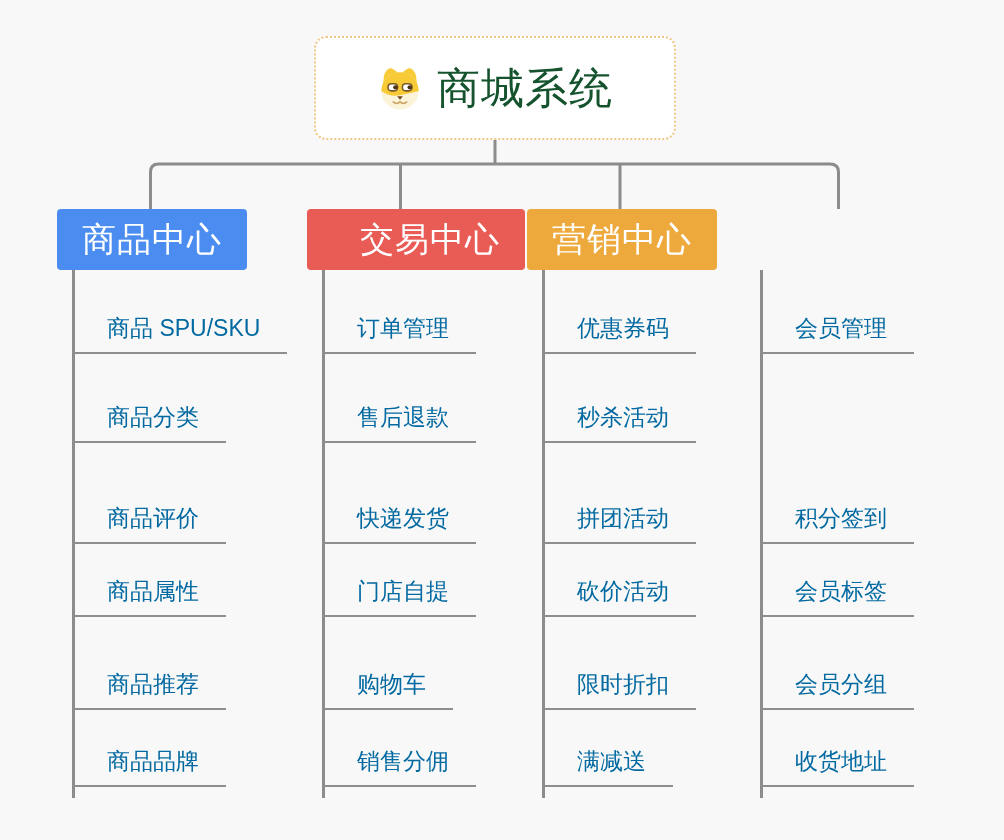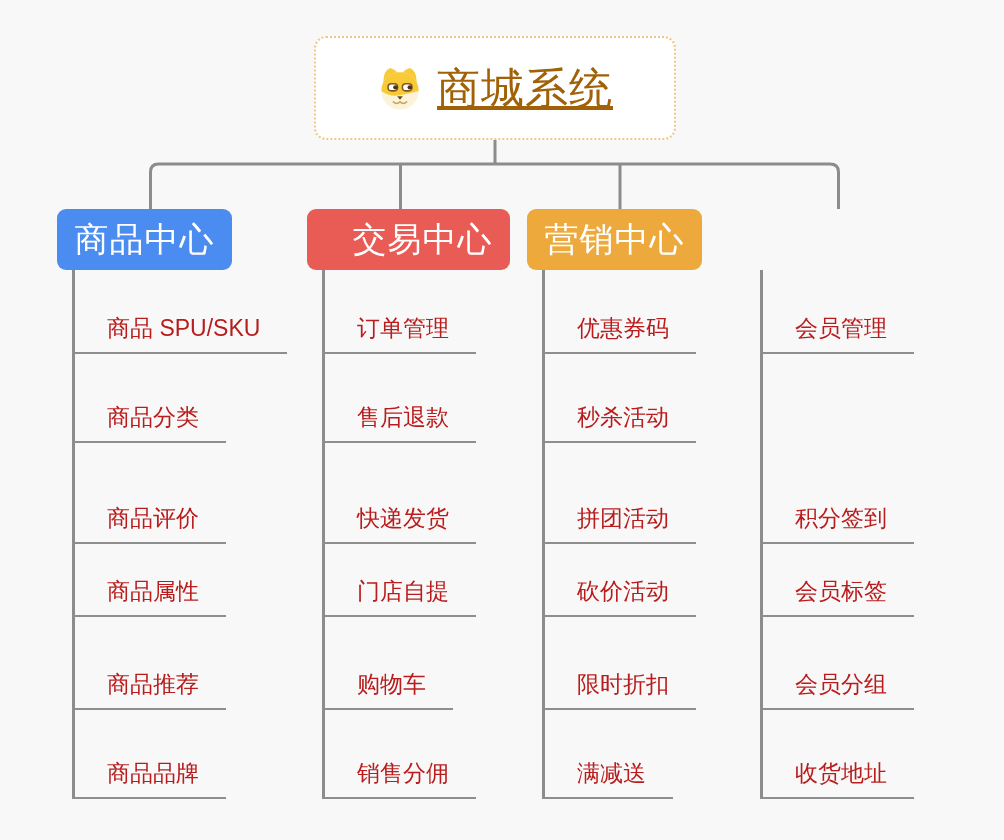--- a/index.html
+++ b/index.html
@@ -31,54 +31,54 @@
   }
   .root-title{
     font-size:43px;
     letter-spacing:1px;
     line-height:1;
     white-space:nowrap;
   }
   .dog-icon{flex:0 0 auto;display:block;}
   
   .branch{
-    position:absolute;top:209px;width:175px;height:61px;
-    border-radius:9px;
+    position:absolute;top:209px;width:190px;height:61px;
+    border-radius:4px;
     display:flex;align-items:center;justify-content:center;
     color:#FFFFFF;
     font-size:34px;
     letter-spacing:1px;
     white-space:nowrap;
     cursor:default;
   }
   .b1{left:57px;}
   .b2{left:307px;}
   .b3{left:527px;}
   .b4{left:745px;}
   
   .subtopic{
     position:absolute;
     white-space:nowrap;
     font-size:23px;
-    color:#b91c1c;
+    color:#0369a1;
     padding:0 27px 9px 35px;
     border-bottom:2px solid #8E8E8E;
     line-height:1.25;
     cursor:default;
   }
   .c1{left:72px;}
   .c2{left:322px;}
   .c3{left:542px;}
   .c4{left:760px;}
   .r1{bottom:486px;}
   .r2{bottom:397px;}
   .r3{bottom:296px;}
   .r4{bottom:223px;}
   .r5{bottom:130px;}
-  .r6{bottom:41px;}
+  .r6{bottom:53px;}
 </style>
 </head>
 <body>
 
 <div class="canvas">
 
   <svg class="connectors" width="1004" height="840" viewBox="0 0 1004 840">
     <g stroke="#8C8C8C" stroke-width="3" fill="none">
 
       <path d="M495 140 V164"></path>
@@ -101,21 +101,21 @@
       <path d="M41.5,19 Q41.5,5 34,3 Q28,5 25,10 L32,17 Z" fill="#F7CA36"></path>
       <circle cx="24" cy="27" r="19.5" fill="#FCF3DB"></circle>
       <path d="M4.5,27 A19.5,19.5 0 0 1 43.5,27 Q34,29.5 24,31.5 Q13,33.5 4.5,27 Z" fill="#F7CA36"></path>
       <rect x="11.5" y="19.5" width="10" height="7.5" rx="3.5" fill="#FFFFFF" stroke="#7A5A26" stroke-width="1.6"></rect>
       <rect x="26.5" y="19.5" width="10" height="7.5" rx="3.5" fill="#FFFFFF" stroke="#7A5A26" stroke-width="1.6"></rect>
       <circle cx="19.2" cy="23.3" r="2.3" fill="#4C3318"></circle>
       <circle cx="34.2" cy="23.3" r="2.3" fill="#4C3318"></circle>
       <path d="M21,32.5 h6 l-3,3.8 z" fill="#6B4B20"></path>
       <path d="M17,38.5 q3.5,3.2 7,0 q3.5,3.2 7,0" fill="none" stroke="#C9A25C" stroke-width="1.6" stroke-linecap="round"></path>
     </svg>
-    <span class="root-title" style="color: #a16207; text-decoration: underline;">商城系统</span>
+    <span class="root-title" style="color: #14532d;">商城系统</span>
   </div>
 
   <div class="branch b1" style="background: rgb(74, 140, 239);">
     <span>商品中心</span>
   </div>
   <div class="branch b2" style="background: rgb(233, 91, 85); padding-left: 28px;">
     <span>交易中心</span>
   </div>
   <div class="branch b3" style="background: rgb(237, 169, 59);">
     <span>营销中心</span>

